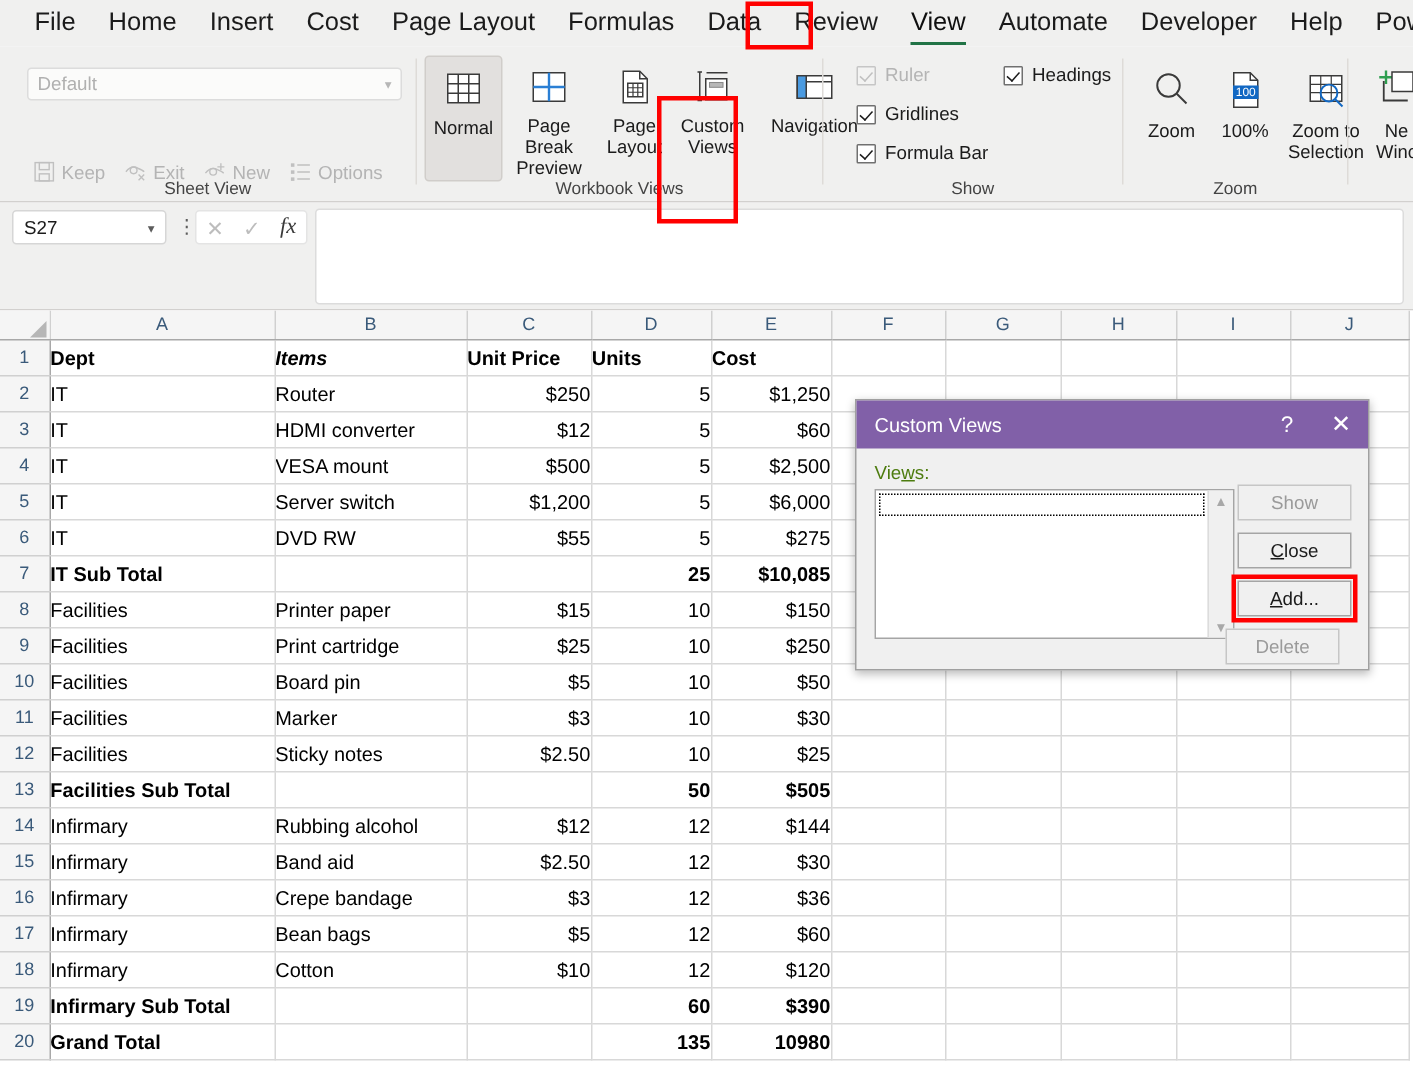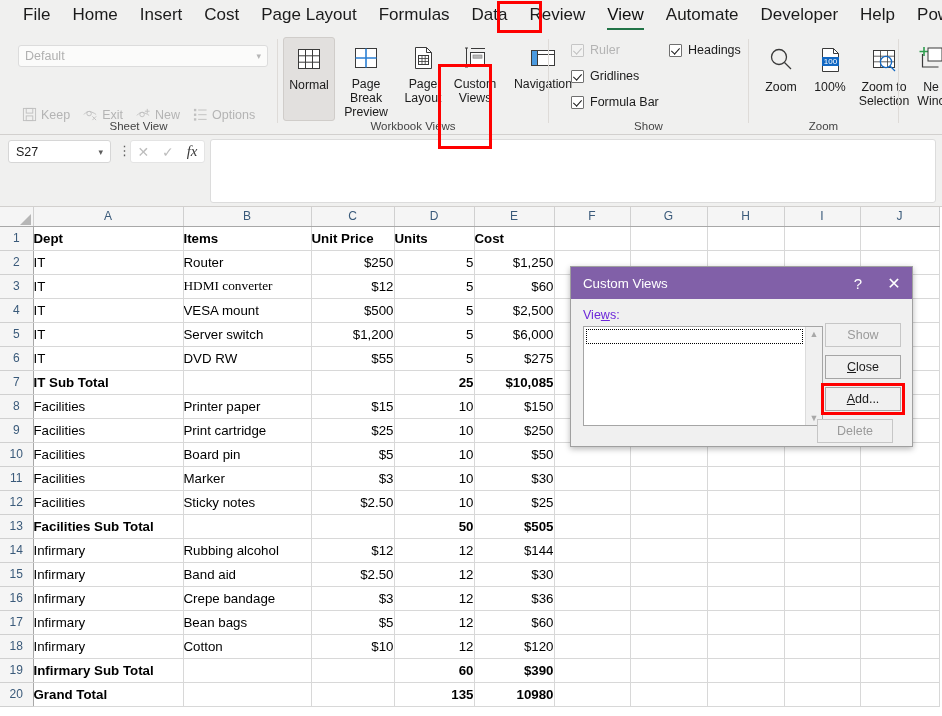--- a/index.html
+++ b/index.html
@@ -219,21 +219,21 @@
   .dlg-ctrls { margin-left: auto; display: flex; align-items: center; }
   .dlg-help, .dlg-close {
     width: 36px; height: 32px;
     display: flex; align-items: center; justify-content: center;
     color: #fff; font-size: 15px;
   }
   .dlg-close { font-size: 16px; }
   .dlg-body { position: relative; height: 148px; }
   .dlg-lbl {
     position: absolute; left: 12px; top: 9px;
-    font-size: 12.5px; color: #6d28d9;
+    font-size: 12.5px; color: #4d7c0f;
   }
   .dlg-lbl u { text-decoration: underline; }
   .listbox {
     position: absolute; left: 12px; top: 27px; width: 240px; height: 100px;
     background: #ffffff; border: 1px solid #a5a5a5;
     display: flex;
   }
   .lb-inner { flex: 1; position: relative; }
   .lb-focus {
     position: absolute; left: 2px; top: 2px; right: 2px; height: 15px;
@@ -475,21 +475,21 @@
           <th class="colhead" style="width:77px">G</th>
           <th class="colhead" style="width:77px">H</th>
           <th class="colhead" style="width:76px">I</th>
           <th class="colhead" style="width:79px">J</th>
         </tr>
       </thead>
       <tbody id="grid-body">
           <tr>
             <th class="rowhead">1</th>
             <td class="cell b" style="width: 150px;">Dept</td>
-            <td class="cell b" style="width: 128px;">Items</td>
+            <td class="cell b" style="width: 128px; font-style: italic;">Items</td>
             <td class="cell b" style="width: 83px;">Unit Price</td>
             <td class="cell b" style="width: 80px;">Units</td>
             <td class="cell b" style="width: 80px;">Cost</td>
             <td class="cell b" style="width: 76px;"></td>
             <td class="cell b" style="width: 77px;"></td>
             <td class="cell b" style="width: 77px;"></td>
             <td class="cell b" style="width: 76px;"></td>
             <td class="cell b" style="width: 79px;"></td>
           </tr>
           <tr>
@@ -501,21 +501,21 @@
             <td class="cell r" style="width: 80px;">$1,250</td>
             <td class="cell" style="width: 76px;"></td>
             <td class="cell" style="width: 77px;"></td>
             <td class="cell" style="width: 77px;"></td>
             <td class="cell" style="width: 76px;"></td>
             <td class="cell" style="width: 79px;"></td>
           </tr>
           <tr>
             <th class="rowhead">3</th>
             <td class="cell" style="width: 150px;">IT</td>
-            <td class="cell" style="width: 128px; font-family: Liberation Serif, serif;">HDMI converter</td>
+            <td class="cell" style="width: 128px;">HDMI converter</td>
             <td class="cell r" style="width: 83px;">$12</td>
             <td class="cell r" style="width: 80px;">5</td>
             <td class="cell r" style="width: 80px;">$60</td>
             <td class="cell" style="width: 76px;"></td>
             <td class="cell" style="width: 77px;"></td>
             <td class="cell" style="width: 77px;"></td>
             <td class="cell" style="width: 76px;"></td>
             <td class="cell" style="width: 79px;"></td>
           </tr>
           <tr>

